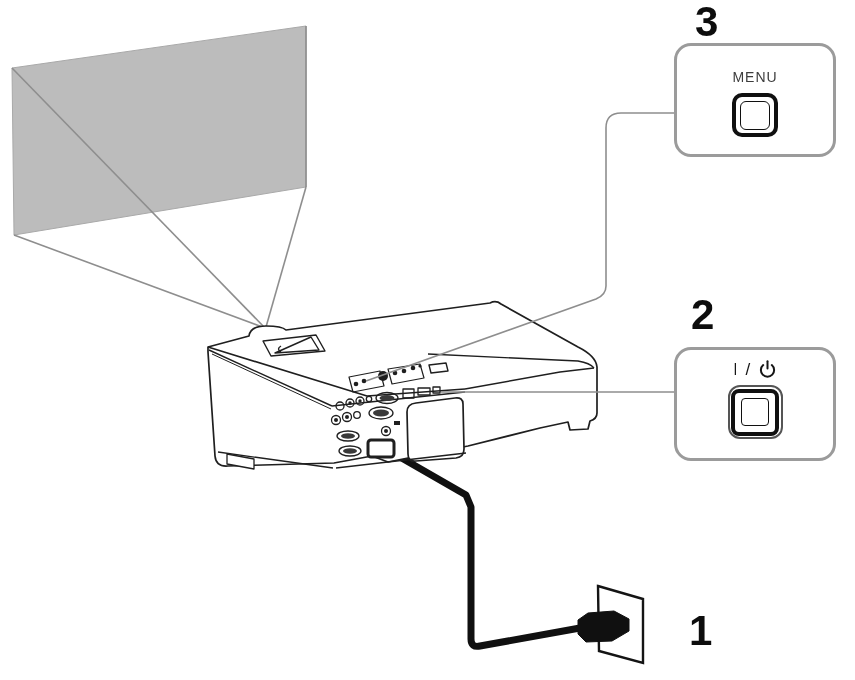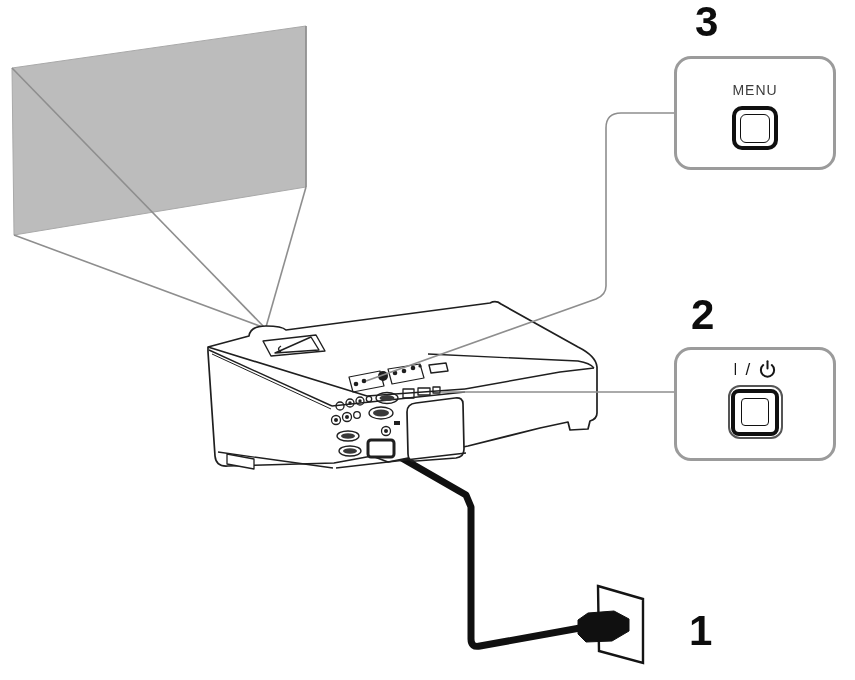--- a/index.html
+++ b/index.html
@@ -28,21 +28,21 @@
     position:absolute;
     width:162px; height:114px;
     border:3.5px solid #9b9b9b;
     border-radius:17px;
     background:#ffffff;
     box-sizing:border-box;
     display:flex;
     flex-direction:column;
     align-items:center;
   }
-  #box-menu  { left:674px; top:56px; }
+  #box-menu  { left:674px; top:43px; }
   #box-power { left:674px; top:347px; }
 
   .box-label {
     margin-top:24px;
     font-size:14px;
     color:#3c3c3c;
     letter-spacing:1px;
     line-height:1;
   }
   .menu-button-outer {

